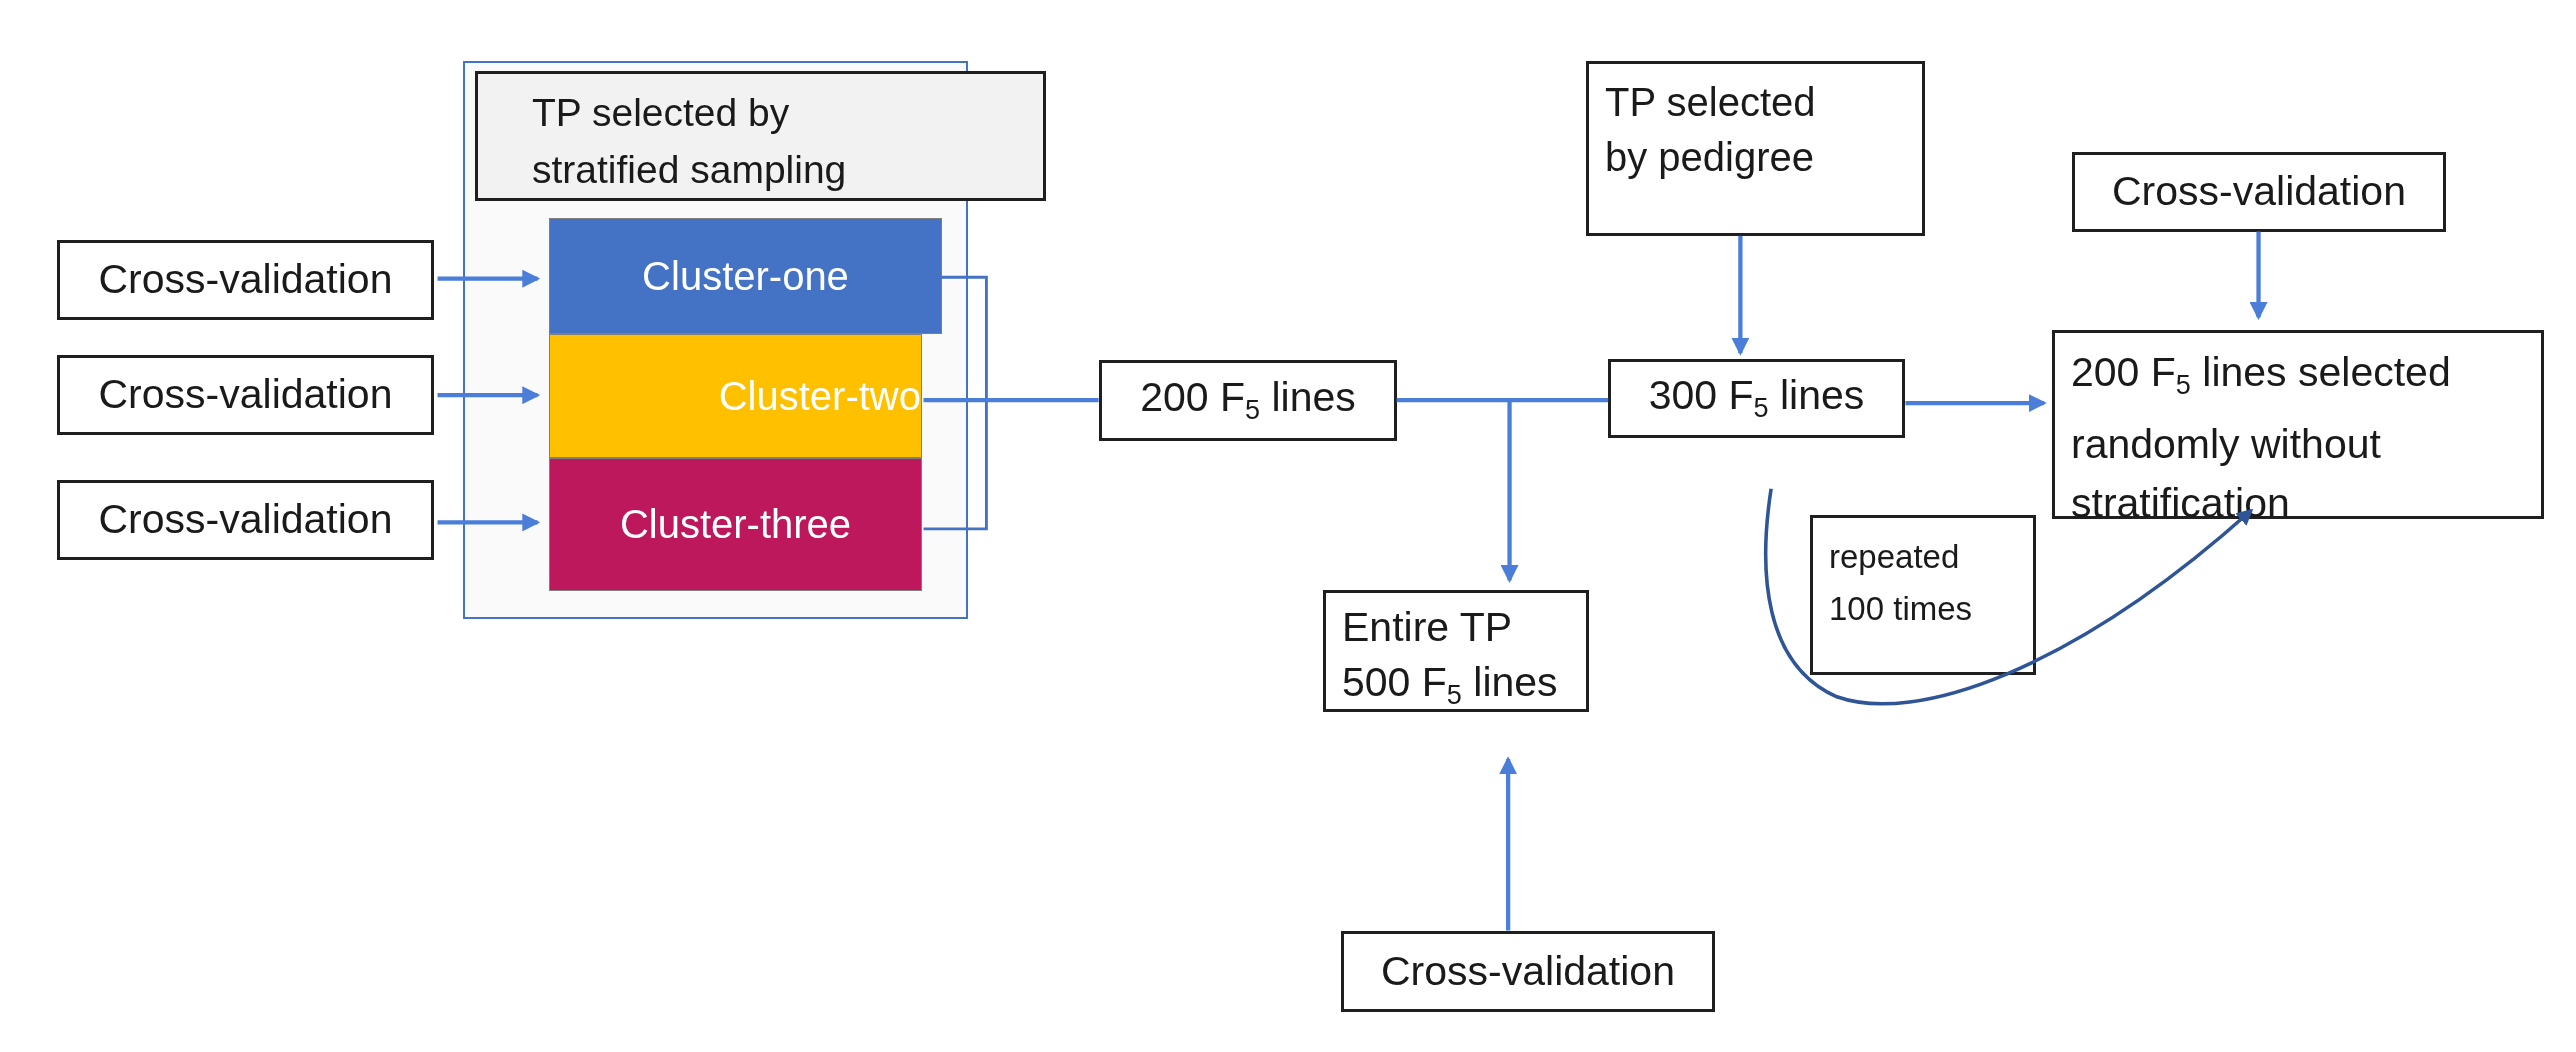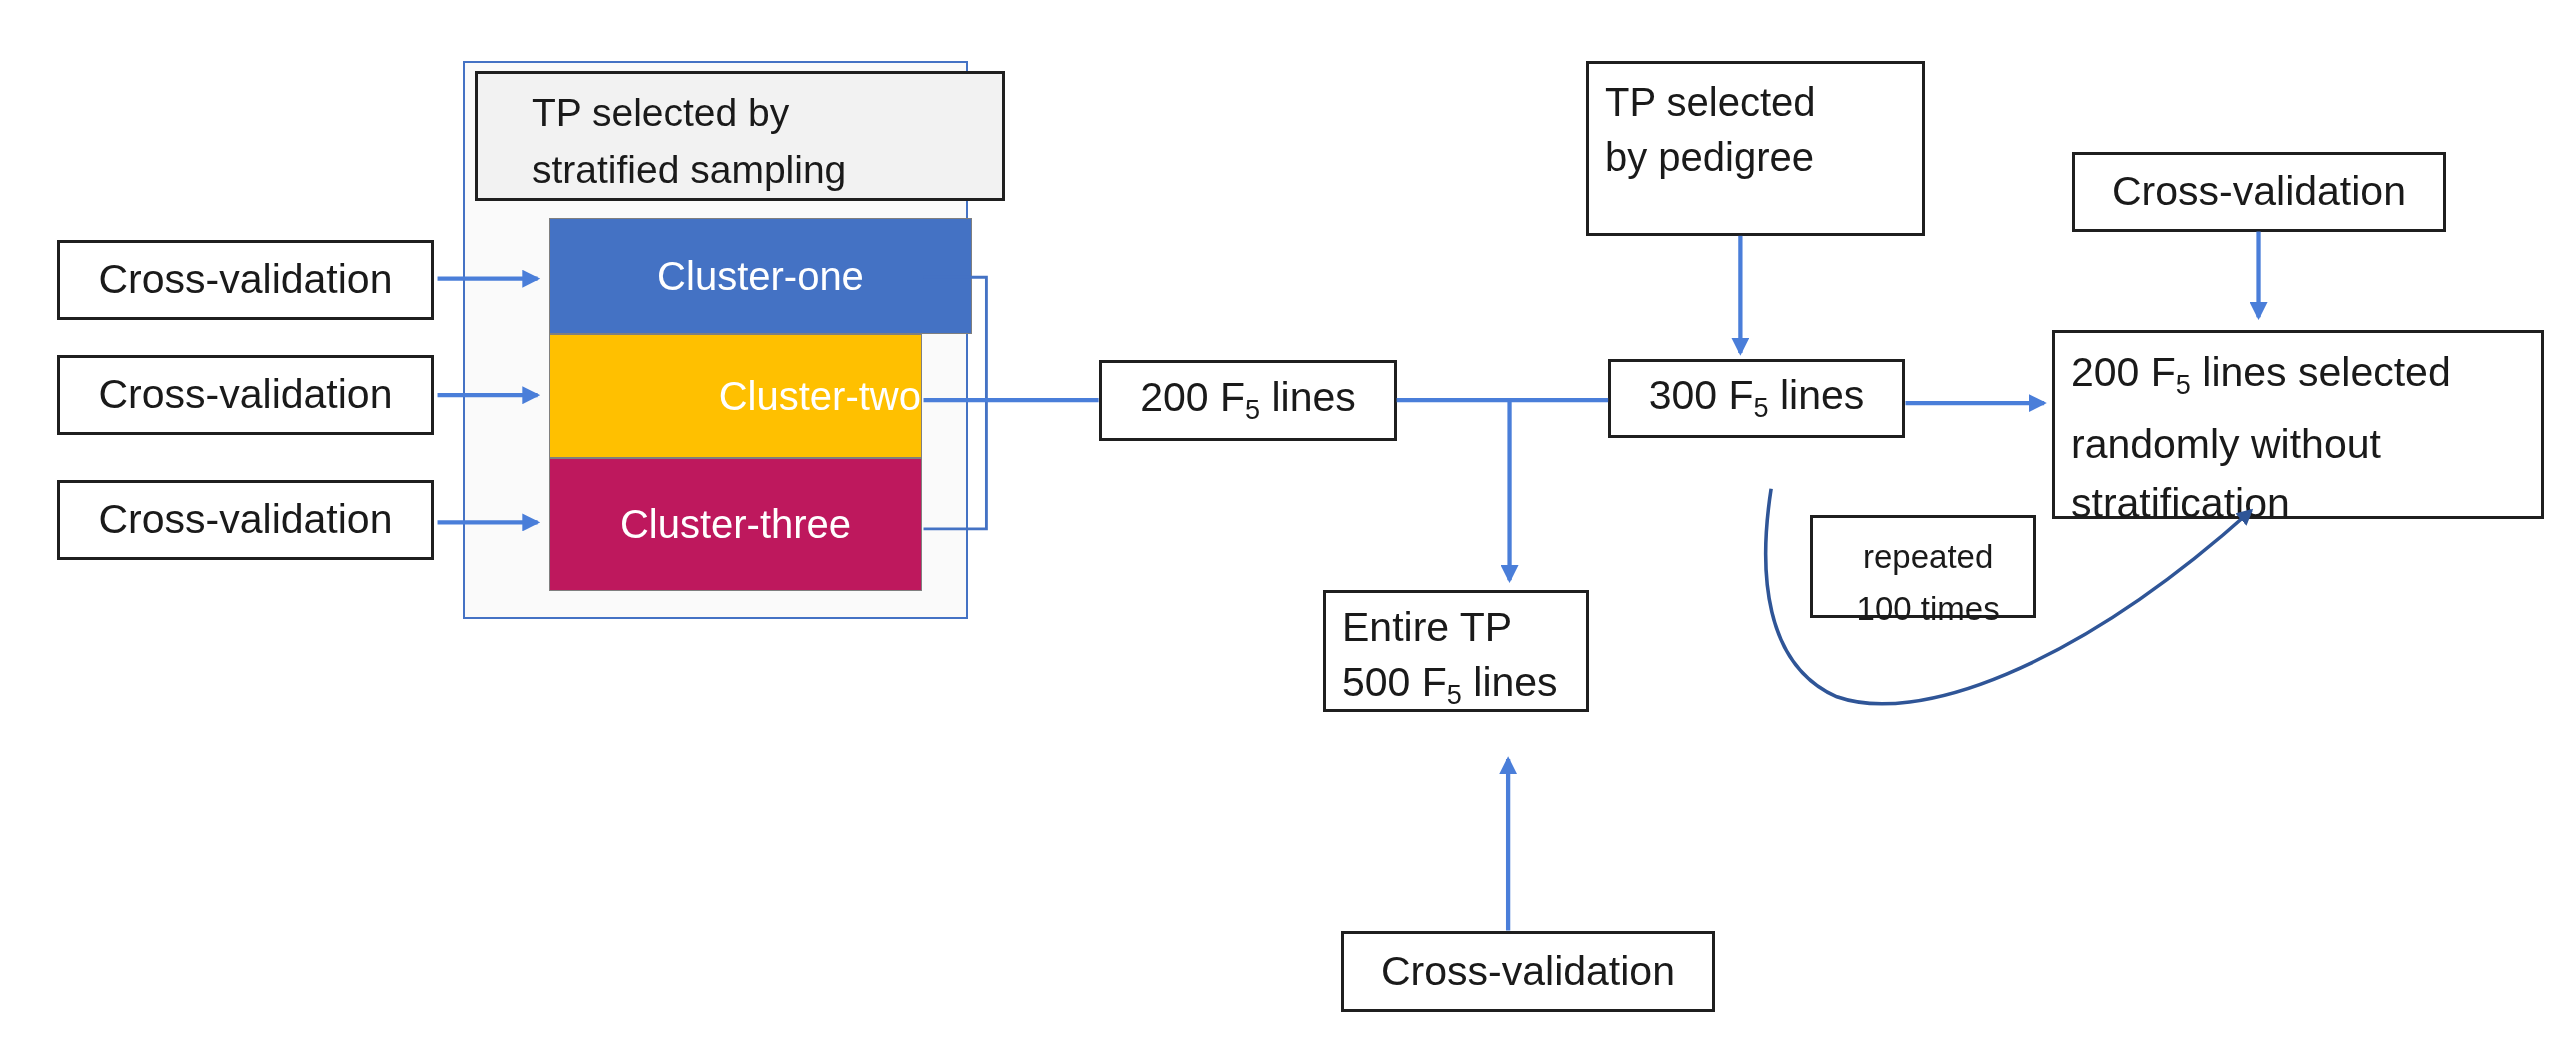--- a/index.html
+++ b/index.html
@@ -55,26 +55,26 @@
   </div>
   <div class="abs bbox" style="left:57px;top:355px;width:377px;height:80px;">
     <span>Cross-validation</span>
   </div>
   <div class="abs bbox" style="left:57px;top:480px;width:377px;height:80px;">
     <span>Cross-validation</span>
   </div>
 
   <div class="abs group-box" style="left:463px;top:61px;width:505px;height:558px;"></div>
 
-  <div class="abs header-box" style="left:475px;top:71px;width:530px;height:130px;">
+  <div class="abs header-box" style="left:475px;top:71px;width:571px;height:130px;">
     <div>TP selected by</div>
     <div>stratified sampling</div>
   </div>
 
-  <div class="abs cluster" style="left: 549px; top: 218px; width: 423px; height: 116px; background-color: rgb(68, 114, 196);">
+  <div class="abs cluster" style="left: 549px; top: 218px; width: 393px; height: 116px; background-color: rgb(68, 114, 196);">
     <span>Cluster-one</span>
   </div>
   <div class="abs cluster" style="left: 549px; top: 334px; width: 373px; height: 124px; background-color: rgb(255, 192, 0); justify-content: flex-end;">
     <span>Cluster-two</span>
   </div>
   <div class="abs cluster" style="left: 549px; top: 458px; width: 373px; height: 133px; background-color: #be185d;">
     <span>Cluster-three</span>
   </div>
 
   <div class="abs bbox" style="left:1099px;top:360px;width:298px;height:81px;">
@@ -99,21 +99,21 @@
   </div>
 
   <div class="abs bbox multiline big-box" style="left:2052px;top:323px;width:492px;height:189px;">
     <div>
       <span>200 F</span><sub>5</sub><span> lines selected</span>
     </div>
     <div>randomly without</div>
     <div>stratification</div>
   </div>
 
-  <div class="abs bbox multiline repeated-box" style="left:1810px;top:515px;width:226px;height:103px;text-align:center;">
+  <div class="abs bbox multiline repeated-box" style="left:1810px;top:515px;width:226px;height:160px;">
     <div>repeated</div>
     <div>100 times</div>
   </div>
 
   <div class="abs bbox multiline entire-box" style="left:1323px;top:590px;width:266px;height:122px;">
     <div>Entire TP</div>
     <div>
       <span>500 F</span><sub>5</sub><span> lines</span>
     </div>
   </div>

